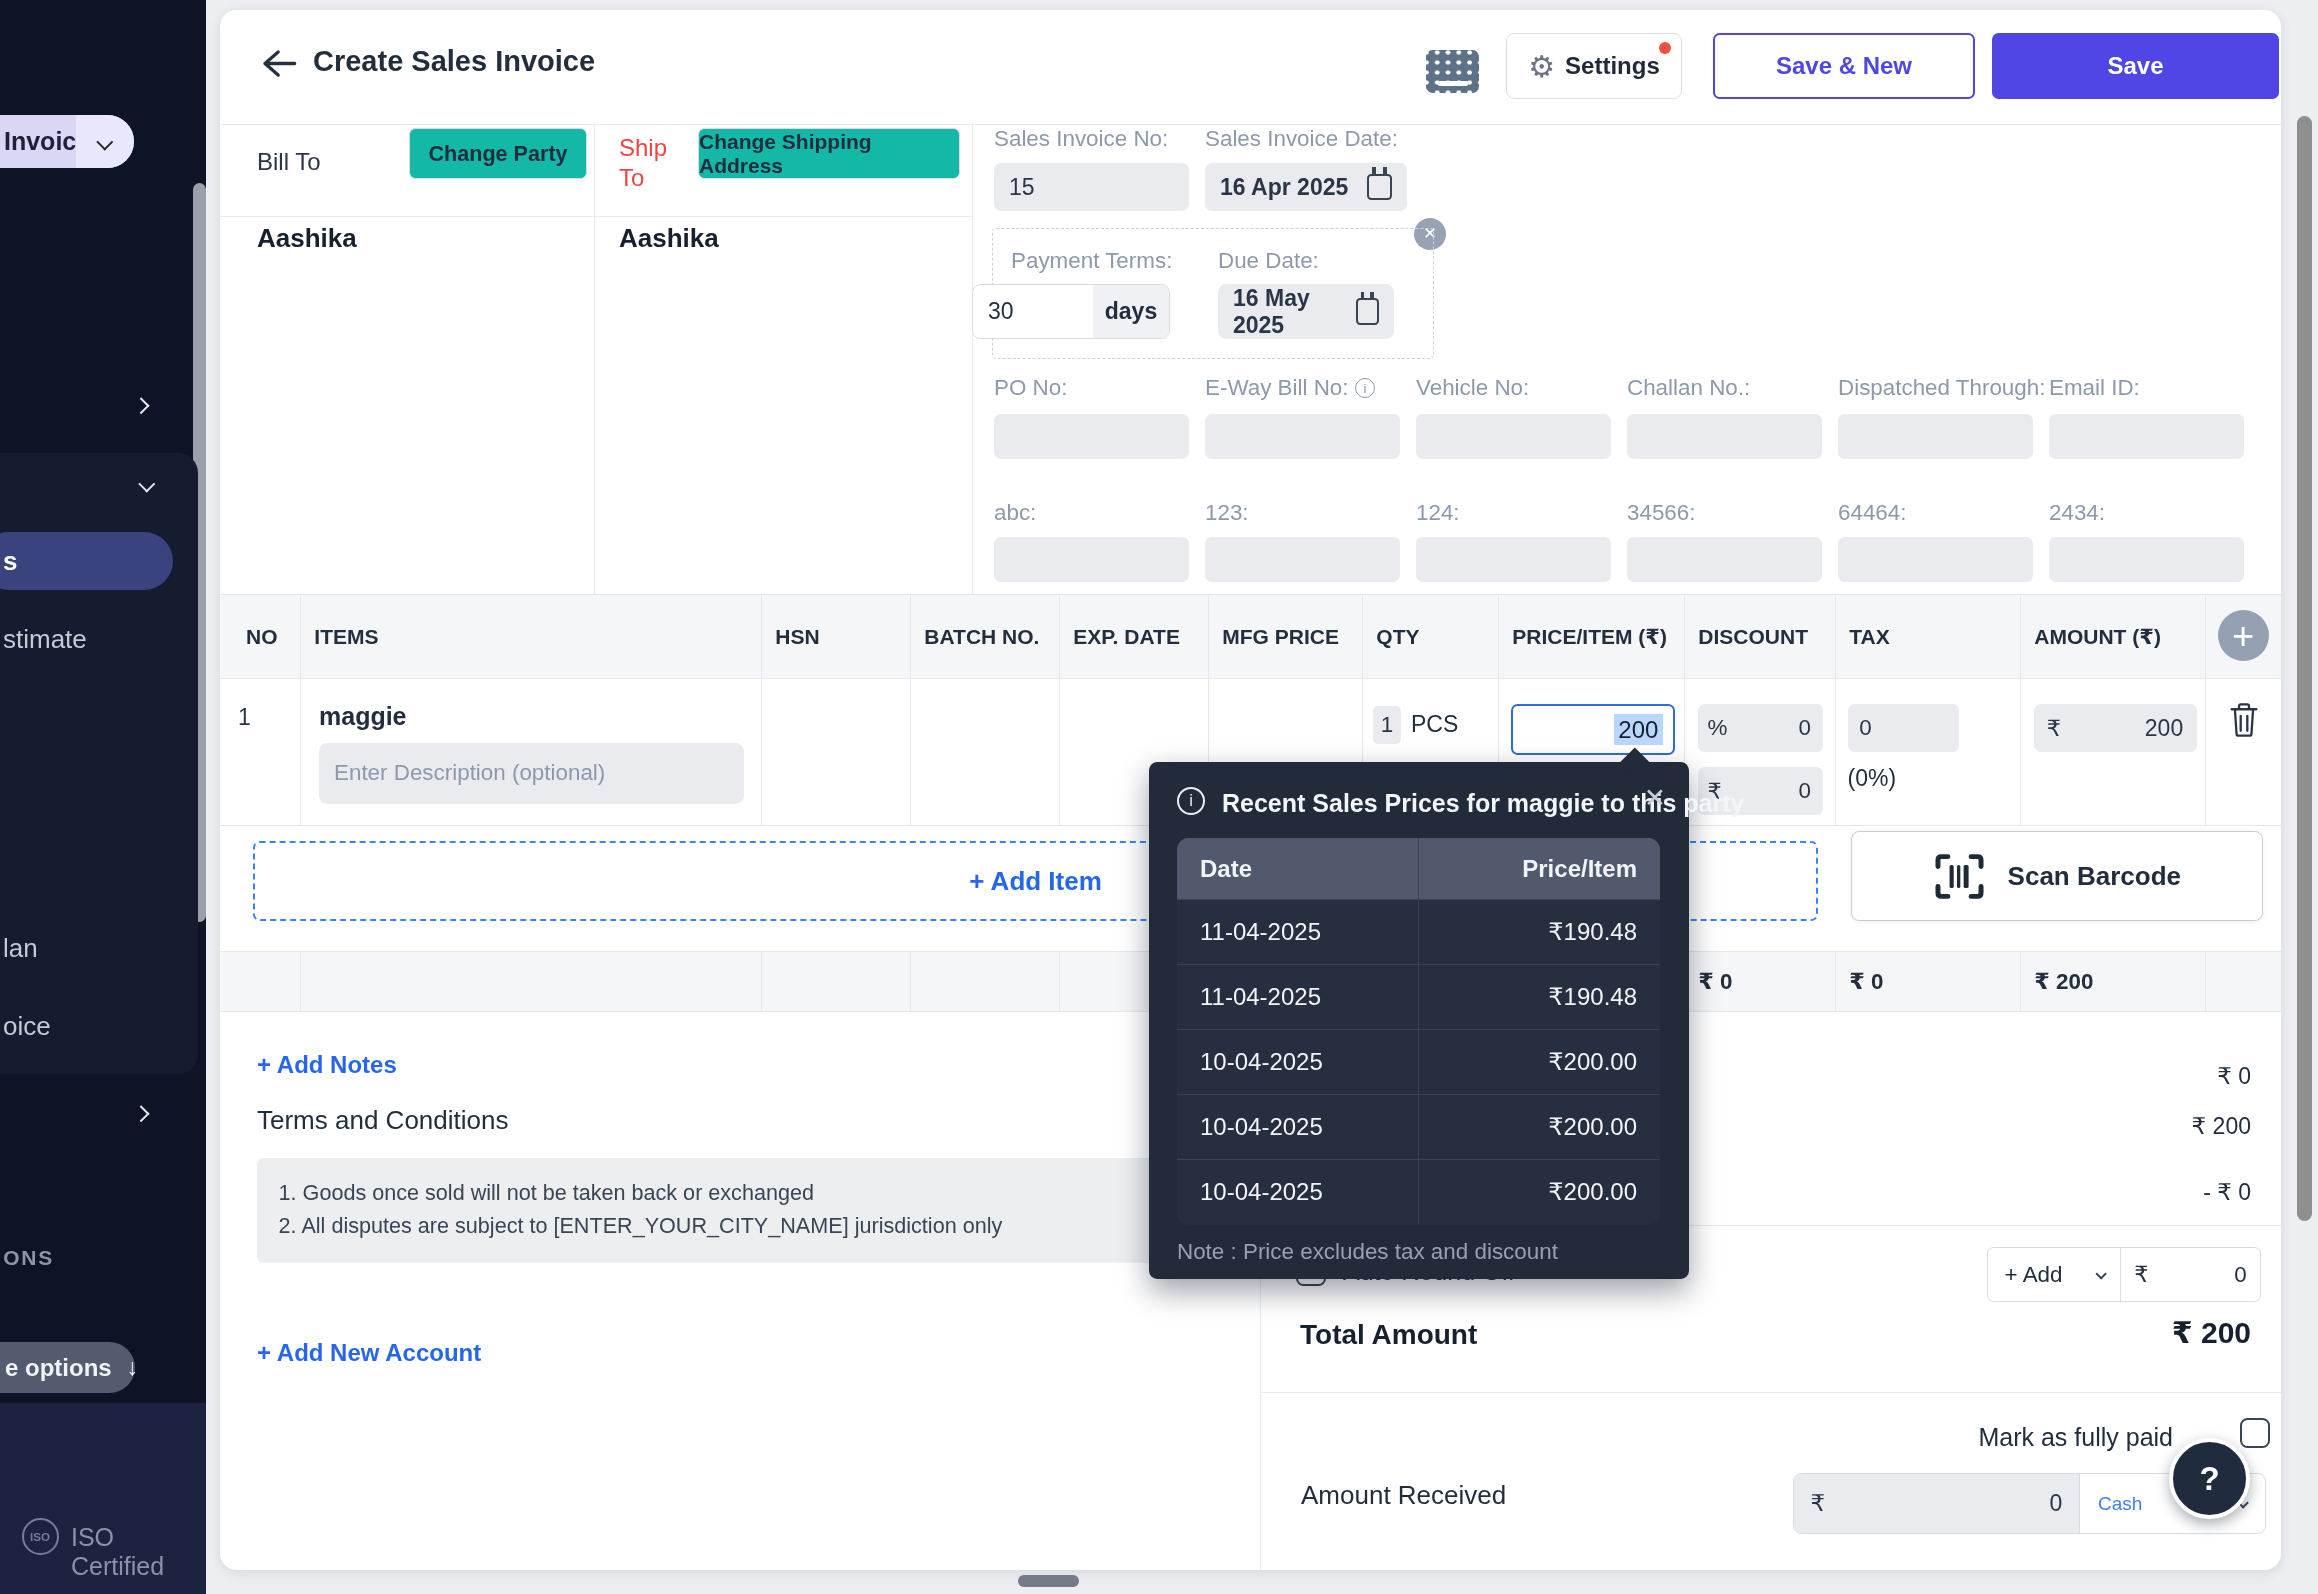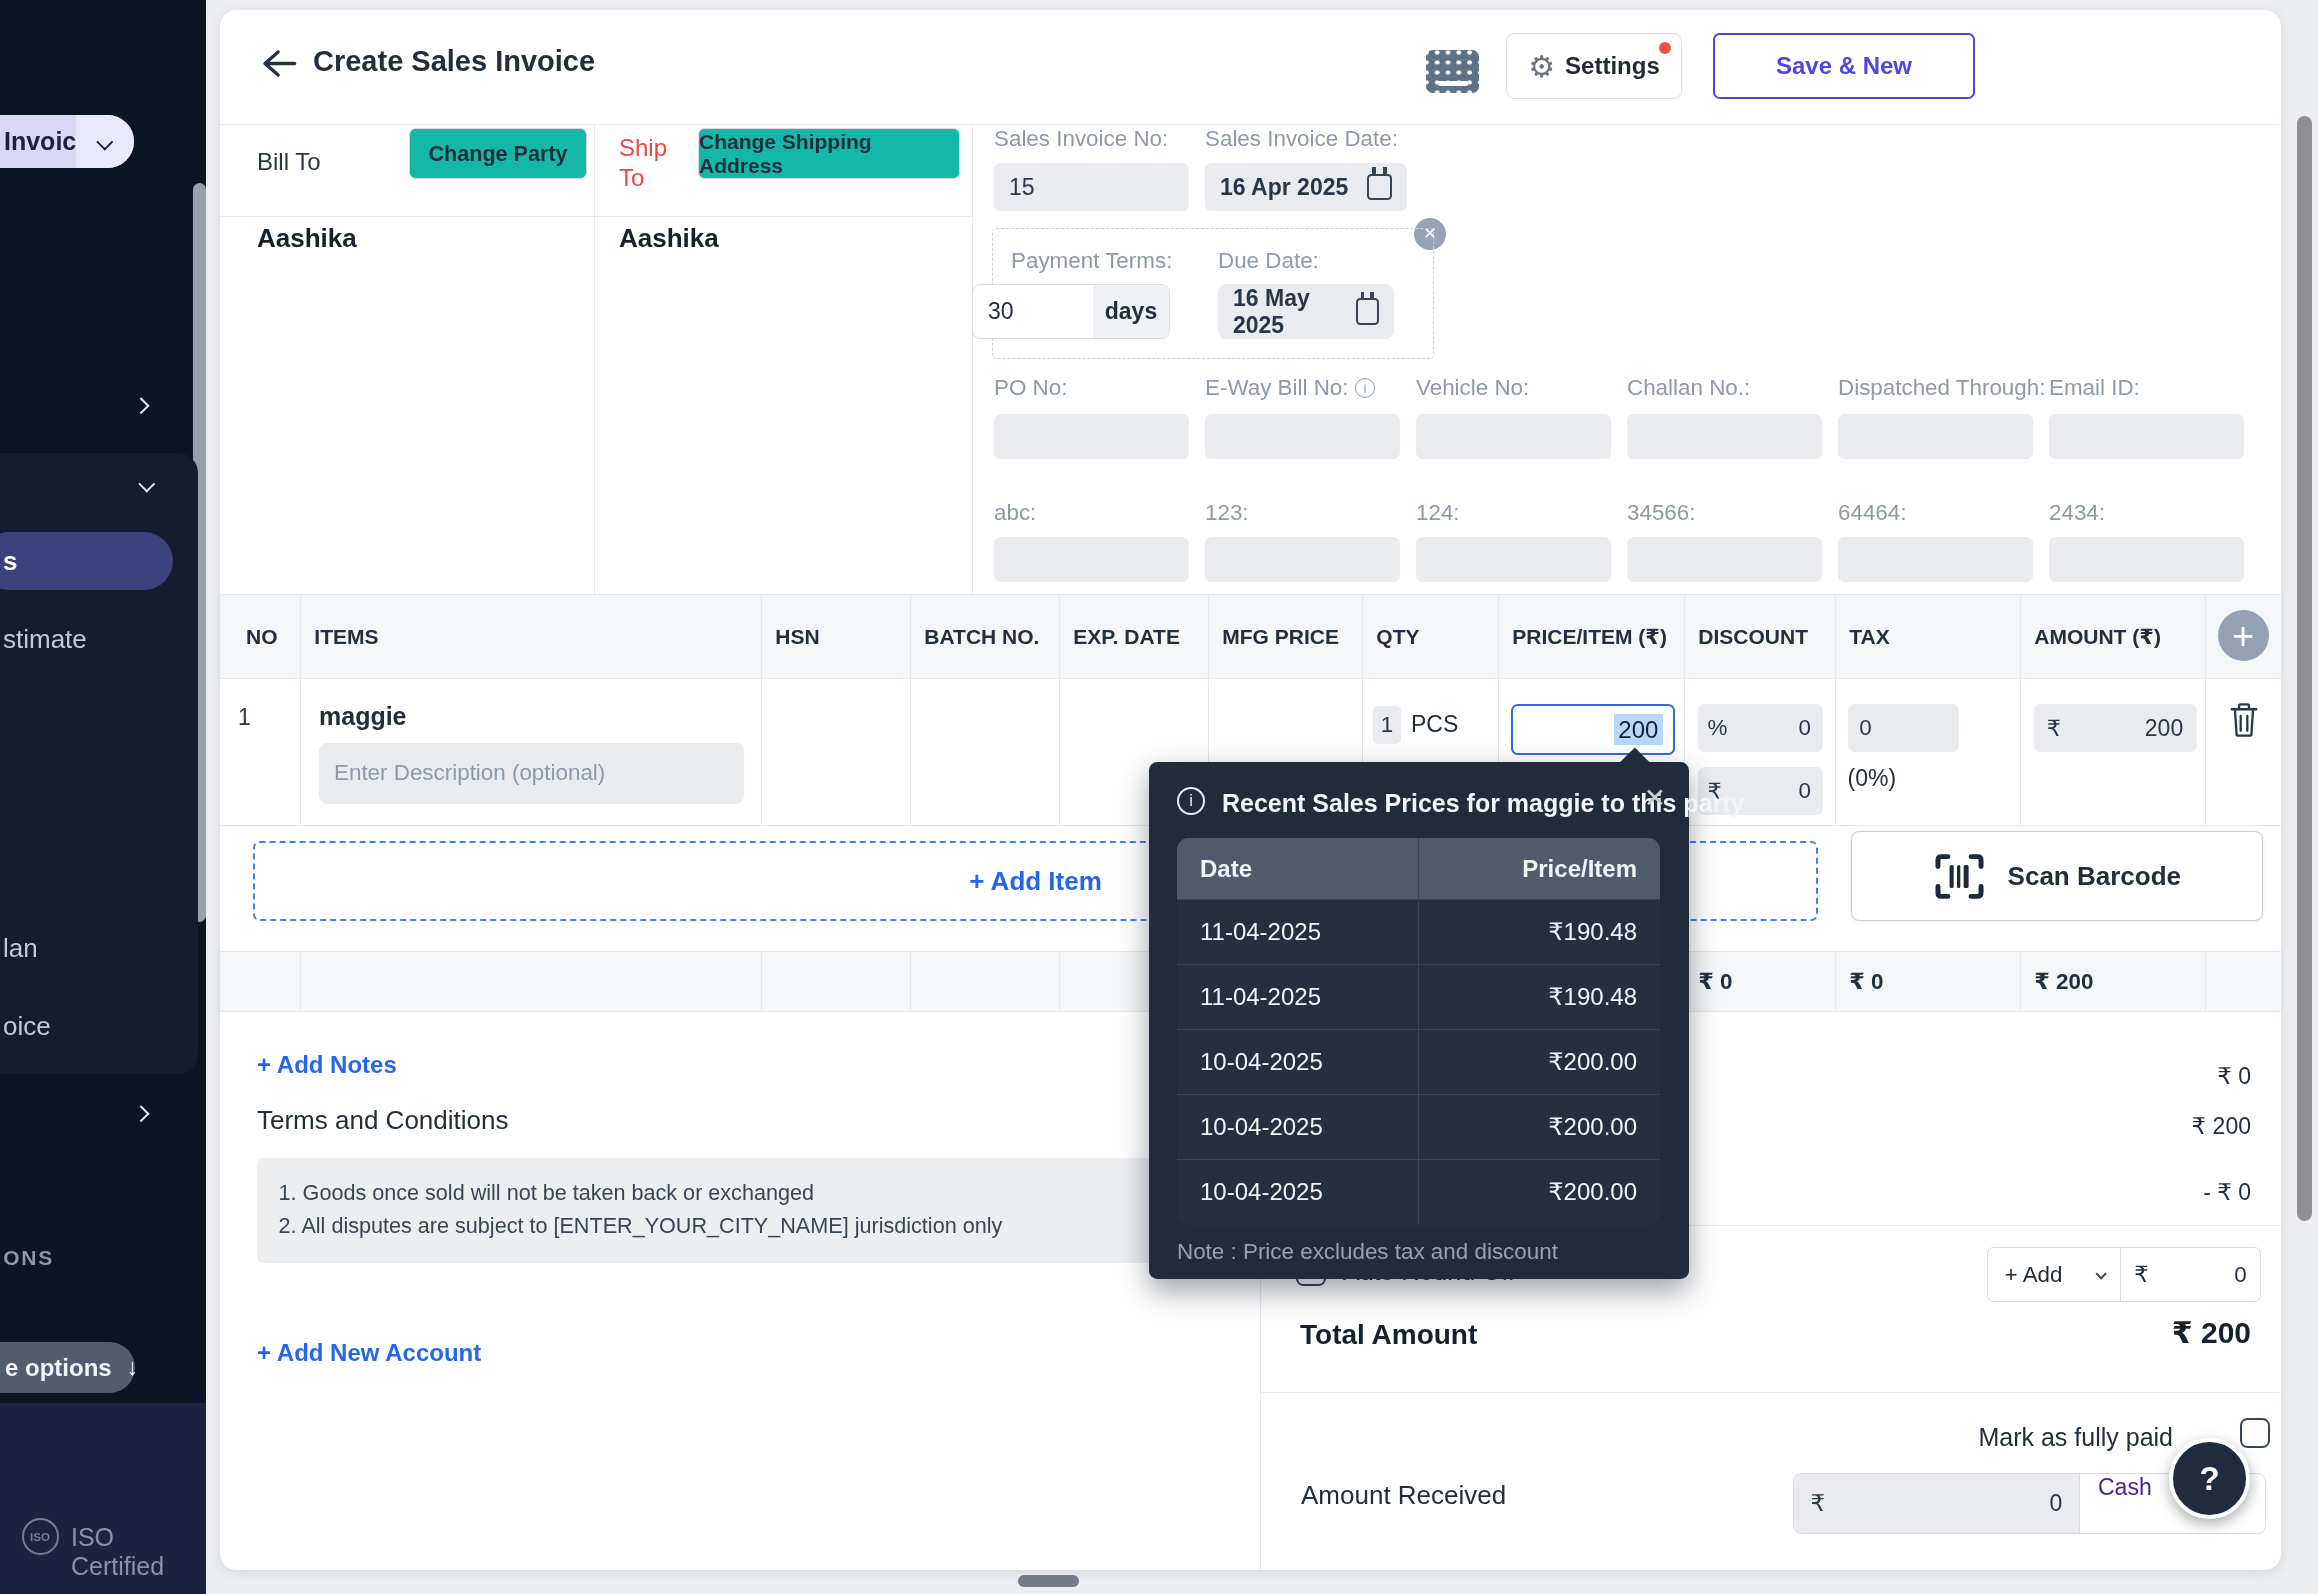--- a/index.html
+++ b/index.html
@@ -143,21 +143,21 @@
   .addctl { left:1767px; top:1237px; width:274px; height:55px; border:1.2px solid #D6DBE2; border-radius:6.6px; background:#fff; display:flex; align-items:center; }
   .addctl .seg1 { width:133px; height:100%; display:flex; align-items:center; justify-content:space-between; padding:0 15px 0 16.6px; border-right:1.2px solid #D6DBE2; font-size:22.4px; color:#222E3E; }
   .addctl .seg2 { flex:1; display:flex; align-items:center; justify-content:space-between; padding:0 13.3px; font-size:22.4px; color:#222E3E; }
   .total-lbl { left:1080px; top:1309px; font-size:28px; font-weight:bold; color:#16202E; }
   .total-val { right:30px; top:1305px; text-align:right; font-size:30px; font-weight:bold; color:#16202E; }
   .markpaid-lbl { right:108px; top:1413px; font-size:25px; color:#222E3E; }
   .cb-paid { left:2020px; top:1408px; }
   .amtrecv-lbl { left:1081px; top:1470px; font-size:26px; color:#222E3E; }
   .amtctl { left:1573px; top:1463px; width:473px; height:61px; border:1.2px solid #D6DBE2; border-radius:8.3px; background:#fff; display:flex; overflow:hidden; }
   .amtctl .seg1 { width:286px; background:#E9EBEE; display:flex; align-items:center; justify-content:space-between; padding:0 16.6px; font-size:23px; color:#2A3647; border-right:0.8px solid #D6DBE2; }
-  .amtctl .seg2 { flex:1; display:flex; align-items:flex-start; justify-content:space-between; padding:0 18px; font-size:23px; color:#4c1d95; }
+  .amtctl .seg2 { flex:1; display:flex; align-items:center; justify-content:space-between; padding:0 18px; font-size:19px; color:#3b82f6; }
 
   
   .popup { position:absolute; left:1149px; top:762px; width:540px; height:517px; background:#222B3A; border-radius:8.3px; box-shadow:0 11.6px 30px rgba(10,18,32,.40); z-index:40; }
   .popup .caret { position:absolute; left:475px; top:-10px; width:21.6px; height:21.6px; background:#222B3A; transform:rotate(45deg); }
   .pp-info { position:absolute; left:28px; top:25px; width:28px; height:28px; border:2.1px solid #E9EDF3; border-radius:50%; display:flex; align-items:center; justify-content:center; font-size:16.6px; font-style:normal; color:#E9EDF3; }
   .pp-title { position:absolute; left:73px; top:26.6px; font-size:25px; font-weight:600; color:#F3F5F9; white-space:nowrap; }
   .pp-close { position:absolute; right:23px; top:20px; font-size:26.6px; color:#C7CDD7; cursor:pointer; }
   .pp-table { position:absolute; left:28px; top:76px; width:483px; height:387px; border-radius:11.6px; overflow:hidden; background:#262F3F; }
   .pp-r { display:grid; grid-template-columns:242px 1fr; }
   .pp-head { background:#505A6C; height:61px; }
@@ -216,20 +216,21 @@
         <path d="M22 6 L6 20 L22 34 M6 20 H42" fill="none" stroke="#253041" stroke-width="4" stroke-linecap="round" stroke-linejoin="round"></path>
       </svg>
       <div class="abs pg-title">Create Sales Invoice</div>
       <div class="abs kbd"></div>
       <div class="abs btn btn-settings">
         <span class="gear">⚙</span>
         <span class="lbl">Settings</span>
         <span class="dot"></span>
       </div>
       <div class="abs btn btn-savenew">Save &amp; New</div>
+      <div class="abs btn btn-save">Save</div>
     </div>
 
     <div class="abs vline v1"></div>
     <div class="abs vline v2"></div>
     <div class="abs hdr-line"></div>
     <div class="abs lbl-billto">Bill To</div>
     <div class="abs btn-sm btn-changeparty">Change Party</div>
     <div class="abs lbl-shipto">Ship To</div>
     <div class="abs btn-sm btn-changeship">Change Shipping Address</div>
     <div class="abs party-name name1">Aashika</div>

